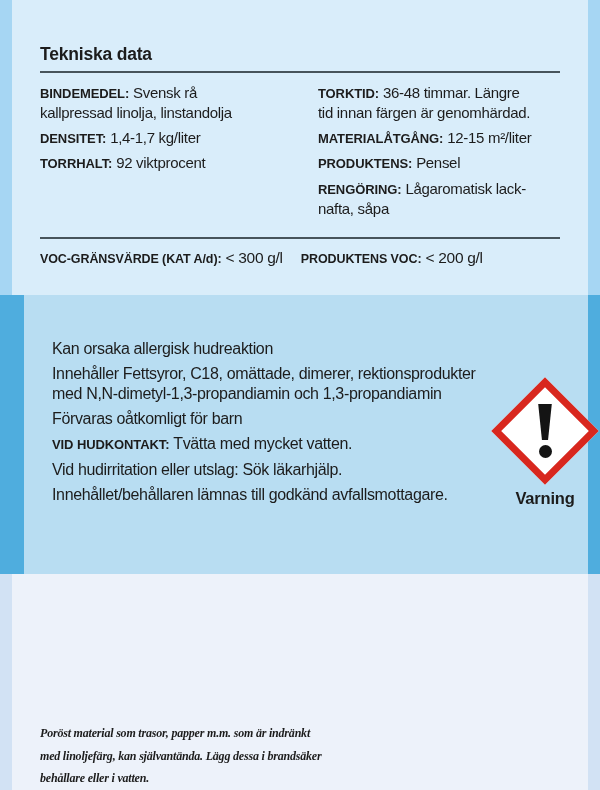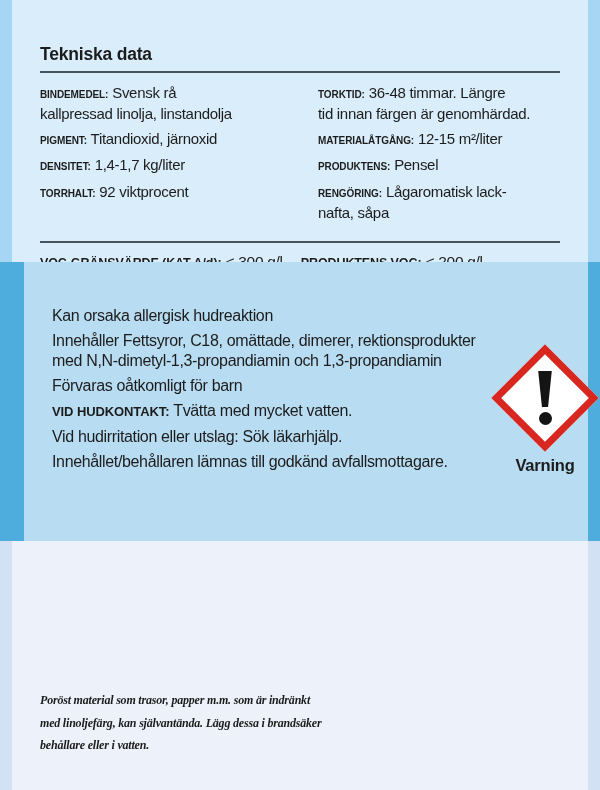--- a/index.html
+++ b/index.html
@@ -15,38 +15,38 @@
   }
   *{box-sizing:border-box;}
   html,body{margin:0;padding:0;}
   body{
     width:600px;height:790px;
     font-family:"Liberation Sans",sans-serif;
     color:var(--ink);
     overflow:hidden;
   }
   .section{width:600px;}
-  .section.top{height:262px;background:var(--strip-top);}
+  .section.top{height:295px;background:var(--strip-top);}
   .section.mid{height:279px;background:var(--strip-mid);padding-left:12px;}
   .section.bot{height:249px;background:var(--strip-bot);}
   .panel{margin:0 12px;height:100%;position:relative;}
   .section.top .panel{background:var(--panel-top);padding:0 28px;}
   .section.mid .panel{background:var(--panel-mid);}
   .section.bot .panel{background:var(--panel-bot);}
 
   
   h1.tech-title{
     margin:0;padding:44px 0 6px;
     font-size:17.5px;font-weight:bold;letter-spacing:-0.2px;
     border-bottom:2px solid var(--rule);
   }
   .columns{display:grid;grid-template-columns:278px 1fr;margin-top:10px;}
   .col{min-width:0;}
   .row{margin:0 0 5.5px;font-size:15px;line-height:19px;letter-spacing:-0.3px;}
-  .lbl{font-weight:bold;font-size:10px;letter-spacing:-0.1px;}
+  .lbl{font-weight:bold;font-size:13px;letter-spacing:-0.1px;}
   .val{white-space:pre-line;}
   .voc{
     margin-top:14px;border-top:2px solid var(--rule);
     padding-top:9px;display:flex;gap:18px;
   }
   .voc .row{margin:0;font-size:15.5px;}
   .voc .lbl{font-size:12.5px;}
 
   
   .hazard-text{padding:44px 0 0 28px;width:478px;}
@@ -89,21 +89,20 @@
 </head>
 <body>
 
 <div class="section top">
   <div class="panel">
     <h1 class="tech-title">Tekniska data</h1>
     <div class="columns">
       <div class="col" id="left-col">
           <p class="row"><span class="lbl">BINDEMEDEL:</span> <span class="val">Svensk rå
 kallpressad linolja, linstandolja</span></p>
-          <p class="row"><span class="lbl">PIGMENT:</span> <span class="val">Titandioxid, järnoxid</span></p>
           <p class="row"><span class="lbl">DENSITET:</span> <span class="val">1,4-1,7 kg/liter</span></p>
           <p class="row"><span class="lbl">TORRHALT:</span> <span class="val">92 viktprocent</span></p>
         </div>
       <div class="col" id="right-col">
           <p class="row"><span class="lbl">TORKTID:</span> <span class="val">36-48 timmar. Längre
 tid innan färgen är genomhärdad.</span></p>
           <p class="row"><span class="lbl">MATERIALÅTGÅNG:</span> <span class="val">12-15 m²/liter</span></p>
           <p class="row"><span class="lbl">PRODUKTENS:</span> <span class="val">Pensel</span></p>
           <p class="row"><span class="lbl">RENGÖRING:</span> <span class="val">Lågaromatisk lack-
 nafta, såpa</span></p>

